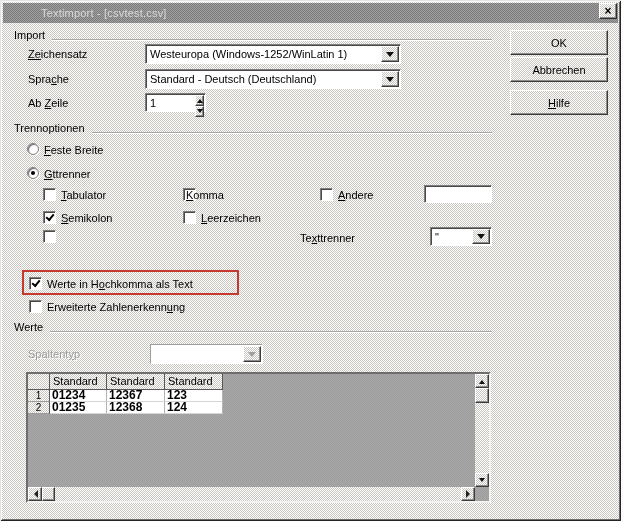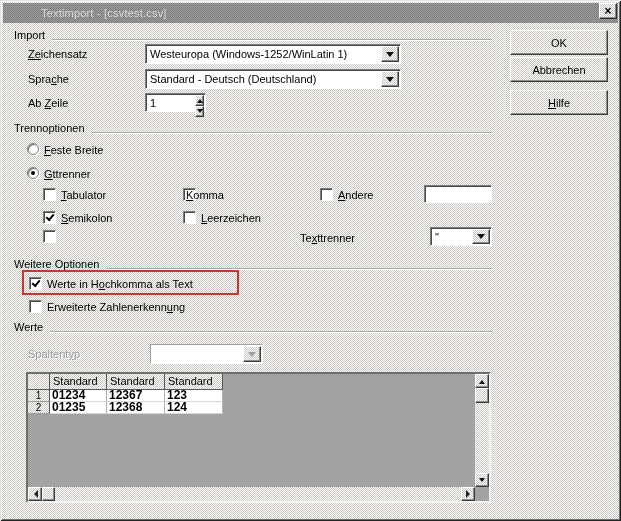--- a/index.html
+++ b/index.html
@@ -200,24 +200,20 @@
   <span class="checkbox" style="left:43px;top:230px"></span>
 
   <div class="lbl abs" style="left:300px;top:231px"><span>Te</span><span class="mn">x</span><span>ttrenner</span></div>
   <div class="combo sunken abs" style="left:430px;top:227px;width:62px;height:19px">
     <span class="ctext">"</span>
     <span class="cbtn raised dither">
         <i class="tri-down"></i>
       </span>
   </div>
 
-  <div class="section abs" style="left:14px;top:258px;width:478px">
-    <span class="stitle">Weitere Optionen</span>
-    <span class="etch"></span>
-  </div>
 
   <div class="annotation" style="left: 22px; top: 270px; width: 217px; height: 25px; border-color: rgb(197, 57, 47);"></div>
 
   <span class="checkbox checked" style="left:29px;top:277px"></span>
   <div class="lbl abs" style="left:47px;top:277px"><span>Werte in H</span><span class="mn">o</span><span>chkomma als Text</span></div>
 
   <span class="checkbox" style="left:29px;top:300px"></span>
   <div class="lbl abs" style="left:47px;top:300px"><span>Erweiterte Zahlenerkenn</span><span class="mn">u</span><span>ng</span></div>
 
   <div class="section abs" style="left:14px;top:321px;width:478px">

